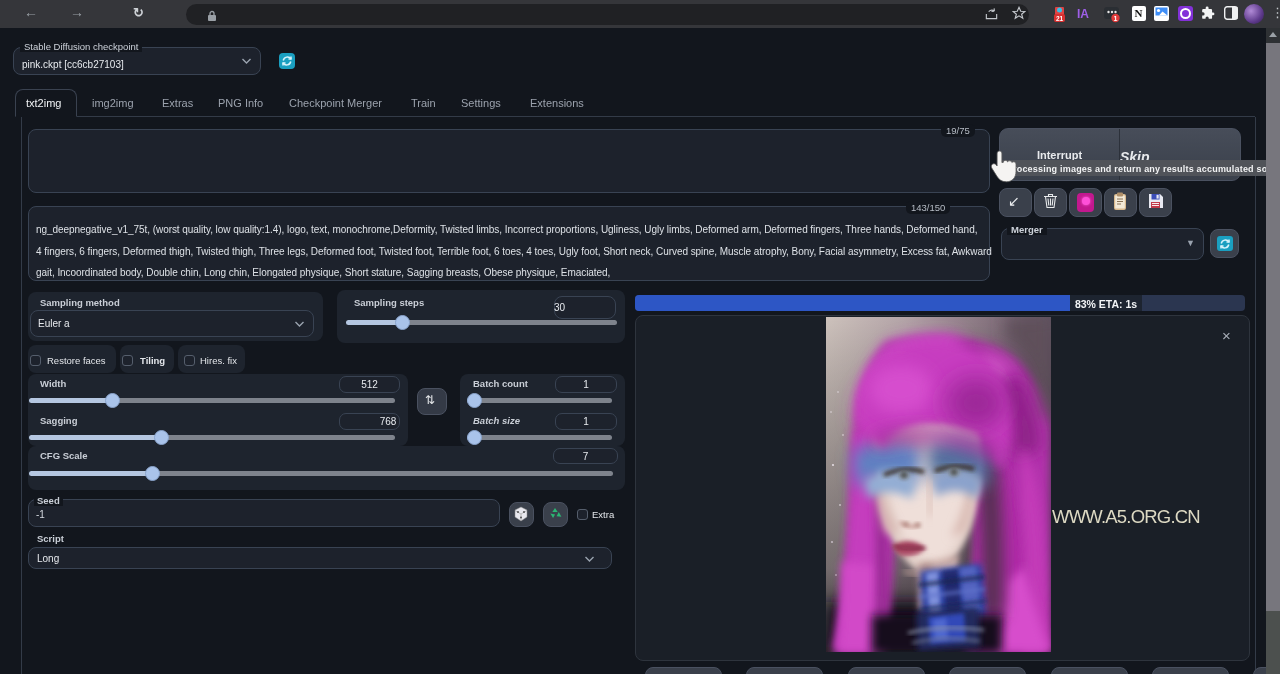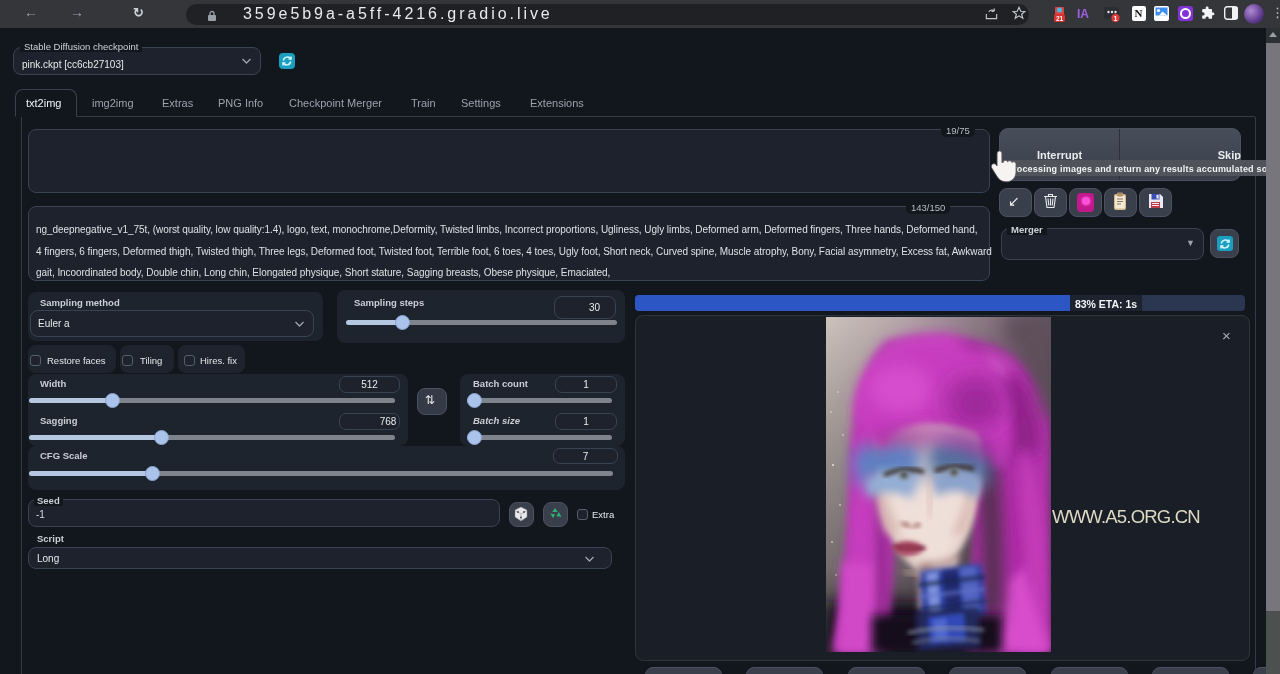--- a/index.html
+++ b/index.html
@@ -21,21 +21,20 @@
   <div class="abs" style="left:24px;top:4px;color:#9aa0a6;font-size:14px;">←</div>
   <div class="abs" style="left:70px;top:4px;color:#9aa0a6;font-size:14px;">→</div>
   <div class="abs" style="left:133px;top:5px;color:#cdd1d5;font-size:13px;font-weight:bold;">↻</div>
   <div class="abs" style="left:186px;top:4px;width:843px;height:21px;background:#202124;border-radius:11px;"></div>
   <div class="abs" style="left:207px;top:8px;width:9px;height:9px;">
     <svg width="10" height="12" viewBox="0 0 10 12">
         <rect x="1" y="5" width="8" height="6" rx="1" fill="#9aa0a6"></rect>
         <path d="M3 5 V3.5 a2 2 0 0 1 4 0 V5" fill="none" stroke="#9aa0a6" stroke-width="1.3"></path>
       </svg>
   </div>
-  <div class="abs" style="left:243px;top:5px;color:#e8eaed;font-size:16px;letter-spacing:2.95px;">359e5b9a-a5ff-4216.gradio.live</div>
   <div class="abs" style="left:984px;top:6px;">
     <svg width="15" height="15" viewBox="0 0 16 16" fill="none" stroke="#c3c7cc" stroke-width="1.2">
         <path d="M2.5 8.5 v5 h11 v-5"></path>
         <path d="M5 6 Q8 3 11 5.5 M11 5.5 L10.8 2.5 M11 5.5 L8 5.8"></path>
       </svg>
   </div>
   <div class="abs" style="left:1012px;top:6px;">
     <svg width="14" height="14" viewBox="0 0 16 16" fill="none" stroke="#c3c7cc" stroke-width="1.3">
         <path d="M8 1.5 L10 6 L14.7 6.3 L11 9.4 L12.3 14 L8 11.3 L3.7 14 L5 9.4 L1.3 6.3 L6 6 Z"></path>
       </svg>
@@ -122,21 +121,21 @@
   <div class="abs inp" style="left:28px;top:101px;width:962px;height:64px;"></div>
   <div class="abs" style="left:941px;top:96px;background:#12161d;border-radius:5px;padding:1px 5px;color:#b6bcc5;font-size:9.5px;">19/75</div>
 
   <div class="abs inp" style="left:28px;top:178px;width:962px;height:75px;"></div>
   <div class="abs" style="left:36px;top:191px;color:#dde1e6;font-size:10px;letter-spacing:-0.05px;line-height:21.5px;white-space:nowrap;">ng_deepnegative_v1_75t, (worst quality, low quality:1.4), logo, text, monochrome,Deformity, Twisted limbs, Incorrect proportions, Ugliness, Ugly limbs, Deformed arm, Deformed fingers, Three hands, Deformed hand,<br>4 fingers, 6 fingers, Deformed thigh, Twisted thigh, Three legs, Deformed foot, Twisted foot, Terrible foot, 6 toes, 4 toes, Ugly foot, Short neck, Curved spine, Muscle atrophy, Bony, Facial asymmetry, Excess fat, Awkward<br>gait, Incoordinated body, Double chin, Long chin, Elongated physique, Short stature, Sagging breasts, Obese physique, Emaciated,</div>
   <div class="abs" style="left:906px;top:173px;background:#12161d;border-radius:5px;padding:1px 5px;color:#b6bcc5;font-size:9.5px;">143/150</div>
 
   <div class="abs" style="left:999px;top:100px;width:242px;height:53px;border-radius:9px;background:linear-gradient(#474d59,#3a404b);border:1px solid #4a5160;"></div>
   <div class="abs" style="left:1119px;top:101px;width:1px;height:51px;background:#2c313a;"></div>
   <div class="abs" style="left:999px;top:121px;width:121px;text-align:center;color:#e8eaed;font-size:11px;font-weight:bold;">Interrupt</div>
-  <div class="abs" style="left:1120px;top:121px;width:121px;text-align:right;color:#e8eaed;font-size:11px;font-weight:bold;">Skip</div>
+  <div class="abs" style="left:1120px;top:121px;width:121px;text-align:left;color:#e8eaed;font-size:14px;font-weight:bold;font-style:italic;">Skip</div>
 
   <div class="abs" style="left:997px;top:132px;width:283px;height:16px;background:#505359;"></div>
   <div class="abs" style="left:1013px;top:136px;color:#f2f3f4;font-size:9px;font-weight:bold;letter-spacing:0.2px;white-space:nowrap;">rocessing images and return any results accumulated so far.</div>
 
   <div class="abs btn" style="left:999px;top:160px;width:33px;height:29px;"></div>
   <div class="abs btn" style="left:1034px;top:160px;width:33px;height:29px;"></div>
   <div class="abs btn" style="left:1069px;top:160px;width:33px;height:29px;"></div>
   <div class="abs btn" style="left:1104px;top:160px;width:33px;height:29px;"></div>
   <div class="abs btn" style="left:1139px;top:160px;width:33px;height:29px;"></div>
   <div class="abs" style="left:1008px;top:165px;color:#eceef0;font-size:14px;">↙</div>
@@ -183,32 +182,32 @@
   <div class="abs" style="left:37px;top:269px;background:#1e242e;padding:0 3px;color:#c9ced6;font-size:9.5px;font-weight:bold;">Sampling method</div>
   <div class="abs inp" style="left:30px;top:282px;width:284px;height:27px;"></div>
   <div class="abs" style="left:38px;top:290px;color:#e7eaee;font-size:10px;">Euler a</div>
   <svg class="abs" style="left:294px;top:292px;" width="11" height="8" viewBox="0 0 11 8" fill="none" stroke="#9aa3af" stroke-width="1.4">
       <path d="M1.5 2 L5.5 6 L9.5 2"></path>
     </svg>
 
   <div class="abs blk" style="left:337px;top:262px;width:288px;height:53px;"></div>
   <div class="abs" style="left:354px;top:269px;color:#c9ced6;font-size:9.5px;font-weight:bold;">Sampling steps</div>
   <div class="abs inp" style="left:554px;top:268px;width:62px;height:23px;"></div>
-  <div class="abs" style="left:554px;top:274px;width:46px;text-align:right;color:#e7eaee;font-size:10px;">30</div>
+  <div class="abs" style="left:554px;top:274px;width:46px;text-align:left;color:#e7eaee;font-size:10px;">30</div>
   <div class="abs trackL" style="left:346px;top:292px;width:56px;"></div>
   <div class="abs trackR" style="left:402px;top:292px;width:215px;"></div>
   <div class="abs thumb" style="left:395px;top:287px;"></div>
 
   <div class="abs blk" style="left:28px;top:317px;width:88px;height:28px;"></div>
   <div class="abs blk" style="left:120px;top:317px;width:54px;height:28px;"></div>
   <div class="abs blk" style="left:178px;top:317px;width:67px;height:28px;"></div>
   <div class="abs cbx" style="left:30px;top:327px;"></div>
   <div class="abs" style="left:47px;top:327px;color:#e3e6ea;font-size:9.5px;">Restore faces</div>
   <div class="abs cbx" style="left:122px;top:327px;"></div>
-  <div class="abs" style="left:140px;top:327px;color:#e3e6ea;font-size:9.5px;">Tiling</div>
+  <div class="abs" style="left:140px;top:327px;color:#e3e6ea;font-size:9.5px;font-weight:bold;">Tiling</div>
   <div class="abs cbx" style="left:184px;top:327px;"></div>
   <div class="abs" style="left:200px;top:327px;color:#e3e6ea;font-size:9.5px;">Hires. fix</div>
 
   <div class="abs blk" style="left:28px;top:346px;width:380px;height:72px;"></div>
   <div class="abs" style="left:40px;top:350px;color:#c9ced6;font-size:9.5px;font-weight:bold;">Width</div>
   <div class="abs inp" style="left:339px;top:348px;width:61px;height:17px;border-radius:7px;"></div>
   <div class="abs" style="left:339px;top:351px;width:61px;text-align:center;color:#e7eaee;font-size:10px;">512</div>
   <div class="abs trackL" style="left:29px;top:370px;width:87px;"></div>
   <div class="abs trackR" style="left:116px;top:370px;width:279px;"></div>
   <div class="abs thumb" style="left:105px;top:365px;"></div>

